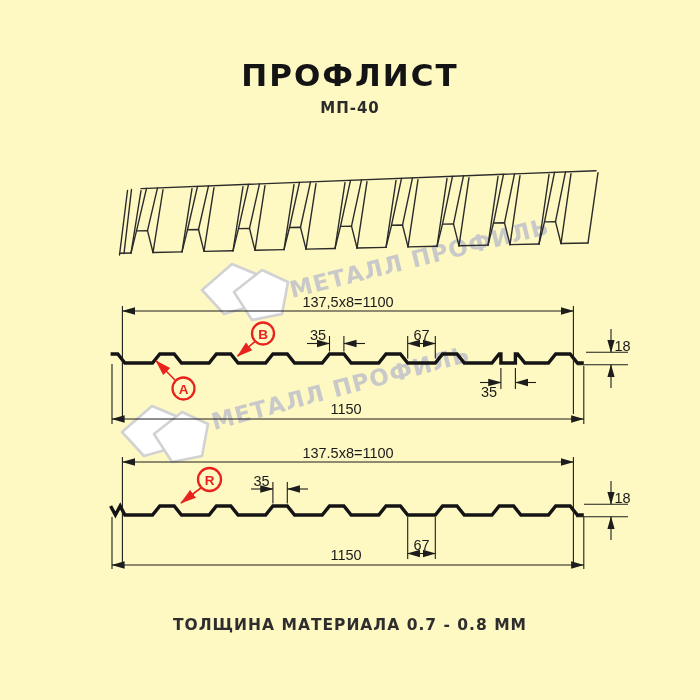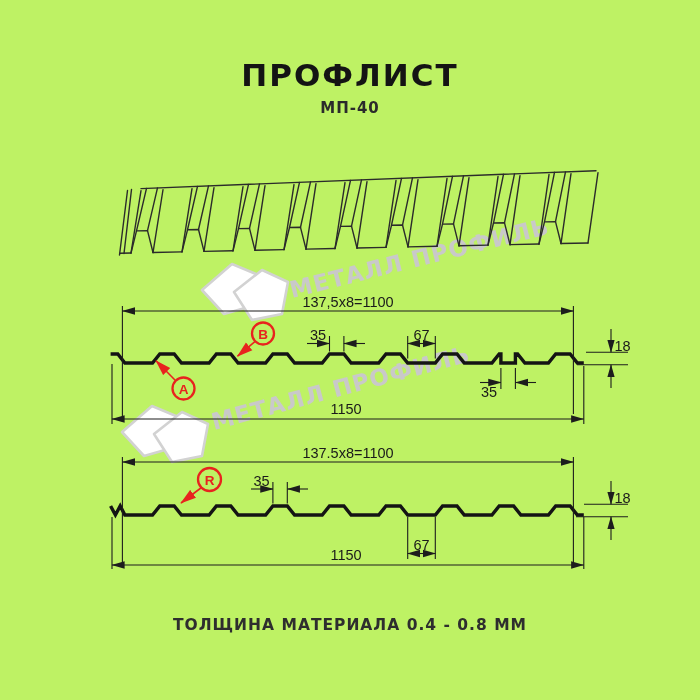--- a/index.html
+++ b/index.html
@@ -1,16 +1,16 @@
 <!DOCTYPE html>
 <html><head>
 <meta charset="utf-8">
 <style>
   html,body{margin:0;padding:0;background:#fff;}
-  .canvas{position:relative;width:700px;height:700px;background:#bef264;overflow:hidden;
+  .canvas{position:relative;width:700px;height:700px;background:#fef9c3;overflow:hidden;
           font-family:"Liberation Sans",sans-serif;}
   .title{position:absolute;left:0;top:57px;width:700px;text-align:center;
          font-family:"DejaVu Sans","Liberation Sans",sans-serif;
          font-size:31px;font-weight:800;letter-spacing:2px;color:#141414;}
   .subtitle{position:absolute;left:0;top:99px;width:700px;text-align:center;
          font-family:"DejaVu Sans","Liberation Sans",sans-serif;
          font-size:15px;font-weight:700;letter-spacing:1px;color:#2b2b2b;}
   .footer{position:absolute;left:0;top:616px;width:700px;text-align:center;
          font-family:"DejaVu Sans","Liberation Sans",sans-serif;
          font-size:15.5px;font-weight:600;letter-spacing:1px;color:#2e2e2e;}
@@ -25,21 +25,21 @@
   .sk{stroke:#2b2b2b;stroke-width:1.4;fill:none;stroke-linejoin:round;stroke-linecap:round;}
   .wmlogo{stroke:#d2d2d2;stroke-width:2.6;fill:#ffffff;stroke-linejoin:round;}
 </style>
 </head>
 <body>
 
 <div class="canvas">
 
   <div class="title">ПРОФЛИСТ</div>
   <div class="subtitle">МП-40</div>
-  <div class="footer">ТОЛЩИНА МАТЕРИАЛА 0.4 - 0.8 ММ</div>
+  <div class="footer">ТОЛЩИНА МАТЕРИАЛА 0.7 - 0.8 ММ</div>
 
   <svg width="700" height="700" viewBox="0 0 700 700">
     <defs>
       <marker id="ah" viewBox="0 0 12 8" refX="11.5" refY="4" markerWidth="12" markerHeight="8" orient="auto-start-reverse">
         <path d="M12,4 L0,0.6 L0,7.4 Z" fill="#1d1d1d"></path>
       </marker>
       <marker id="ahr" viewBox="0 0 10 7" refX="9.5" refY="3.5" markerWidth="10" markerHeight="7" orient="auto-start-reverse">
         <path d="M10,3.5 L0,0.4 L0,6.6 Z" fill="#e8231e"></path>
       </marker>
     </defs>

